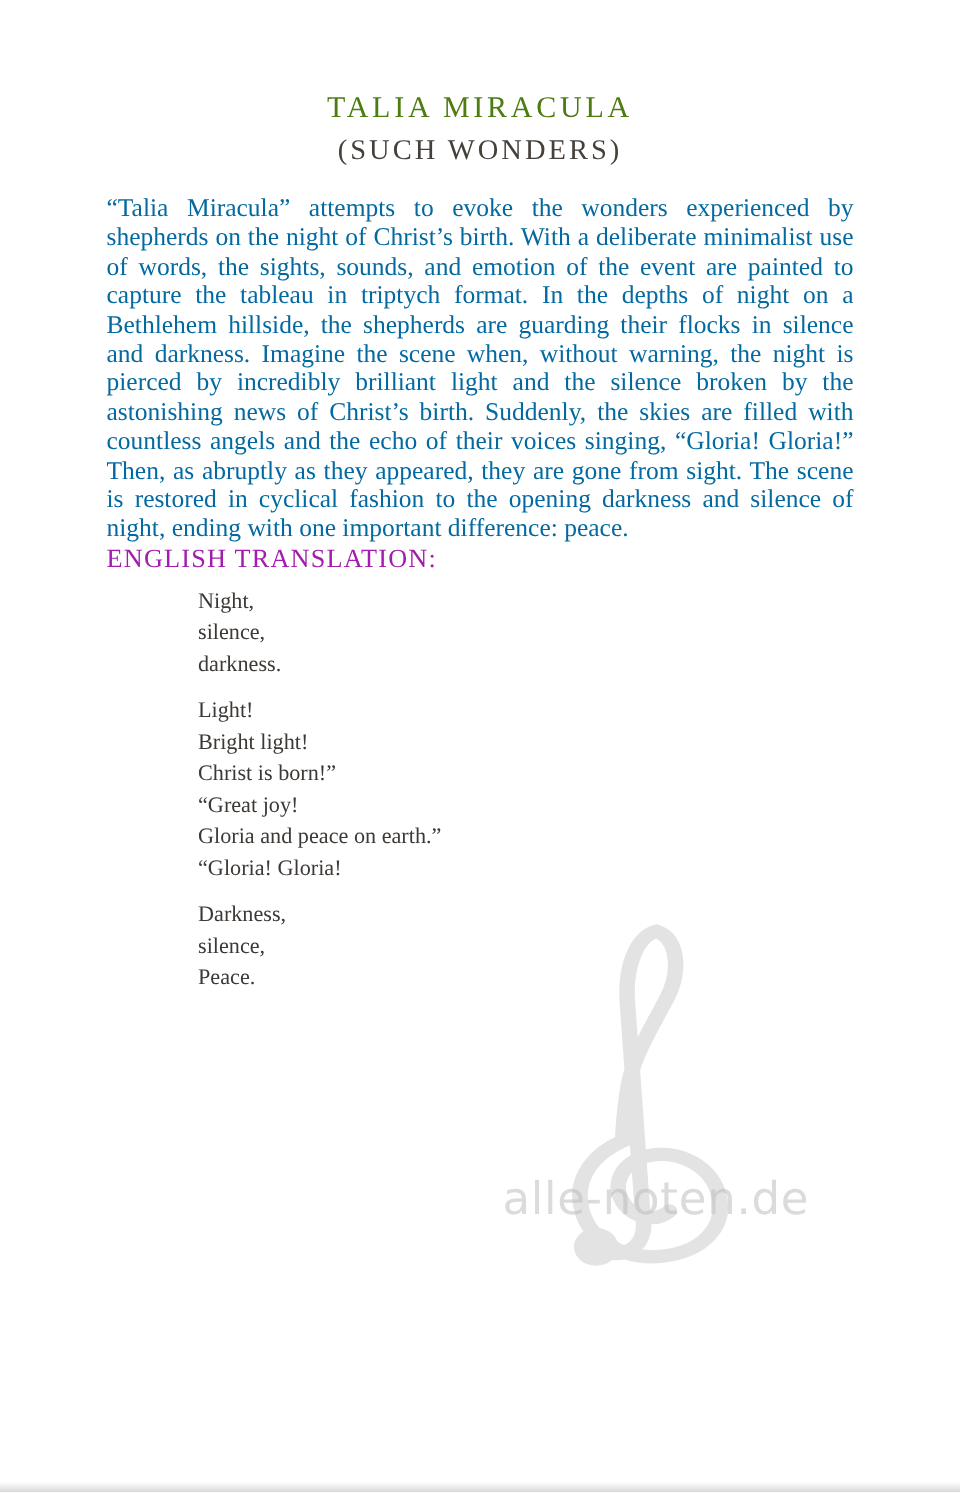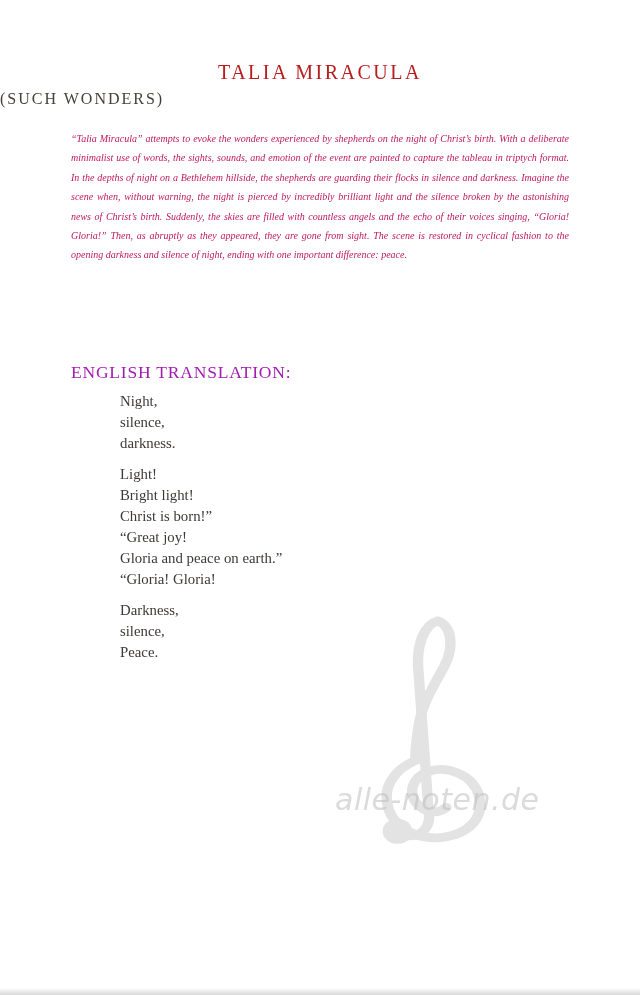--- a/index.html
+++ b/index.html
@@ -13,67 +13,66 @@
     color: #3d3936;
   }
   .title {
     position: absolute;
     top: 61px;
     left: 0;
     right: 0;
     text-align: center;
     font-size: 20px;
     letter-spacing: 2.5px;
-    color: #b91c1c;
+    color: #4d7c0f;
   }
   .subtitle {
     position: absolute;
     top: 90px;
     left: 0;
     right: 0;
-    font-size: 16px;
+    text-align: center;
+    font-size: 19px;
     letter-spacing: 2px;
     color: #454039;
   }
   .intro {
     position: absolute;
     top: 129px;
     left: 71px;
     width: 498px;
-    font-size: 10px;
+    font-size: 17px;
     line-height: 19.4px;
     text-align: justify;
-    color: #be185d;
-    font-style: italic;
+    color: #0369a1;
   }
   .section-heading {
     position: absolute;
     top: 362px;
     left: 71px;
     font-size: 17.5px;
     letter-spacing: 0.8px;
     color: #a21caf;
   }
   .poem {
     position: absolute;
     top: 391px;
-    left: 120px;
+    left: 132px;
     font-size: 14.8px;
     line-height: 21px;
     color: #3d3936;
   }
   .stanza + .stanza { margin-top: 10px; }
   .watermark {
     position: absolute;
     top: 610px;
     left: 335px;
     width: 235px;
     height: 260px;
     pointer-events: none;
-    font-style: italic;
   }
   .watermark svg {
     position: absolute;
     top: 2px;
     left: 12px;
     width: 178px;
     height: 252px;
   }
   .watermark-text {
     position: absolute;

